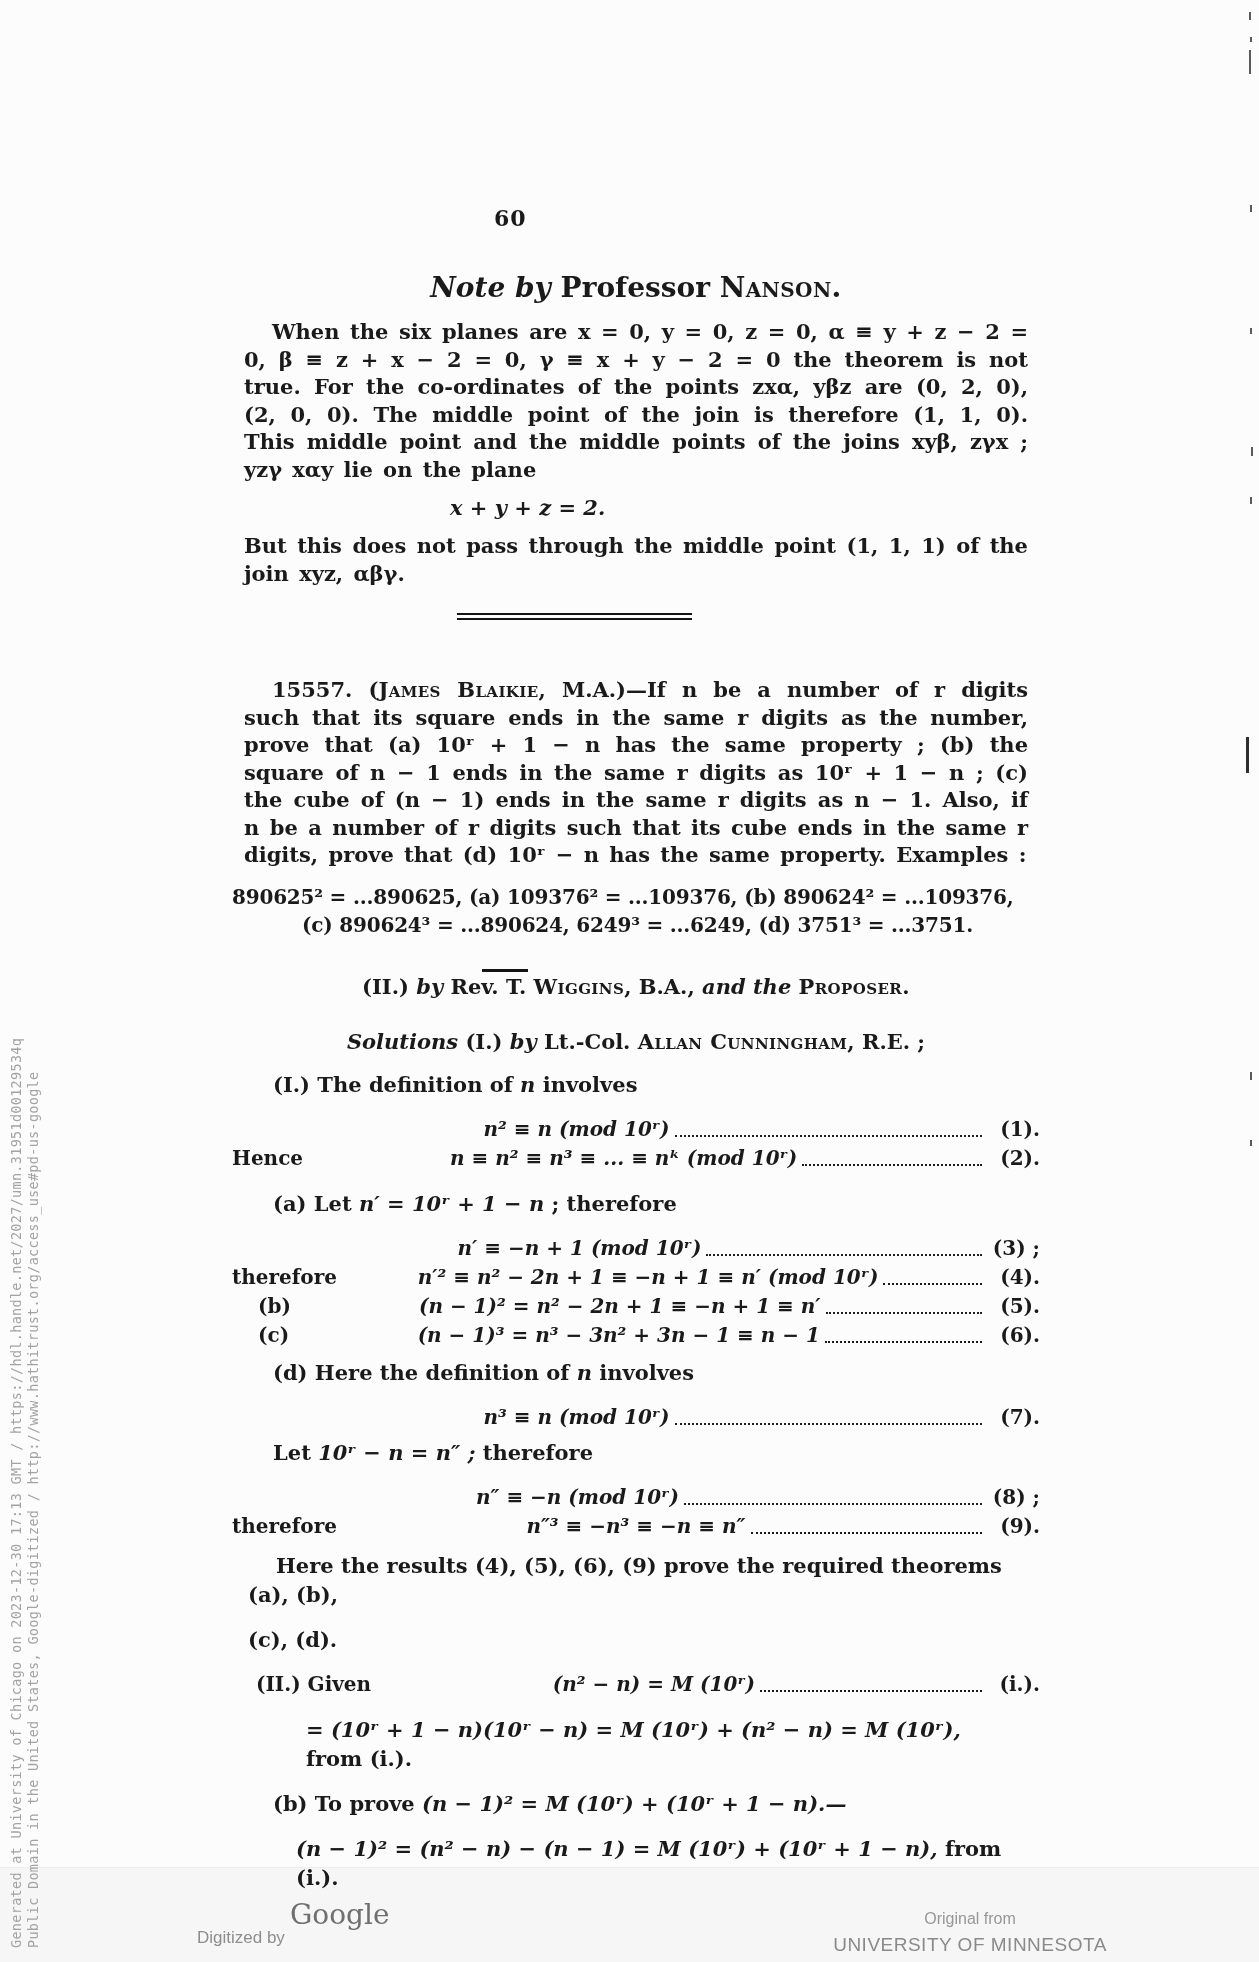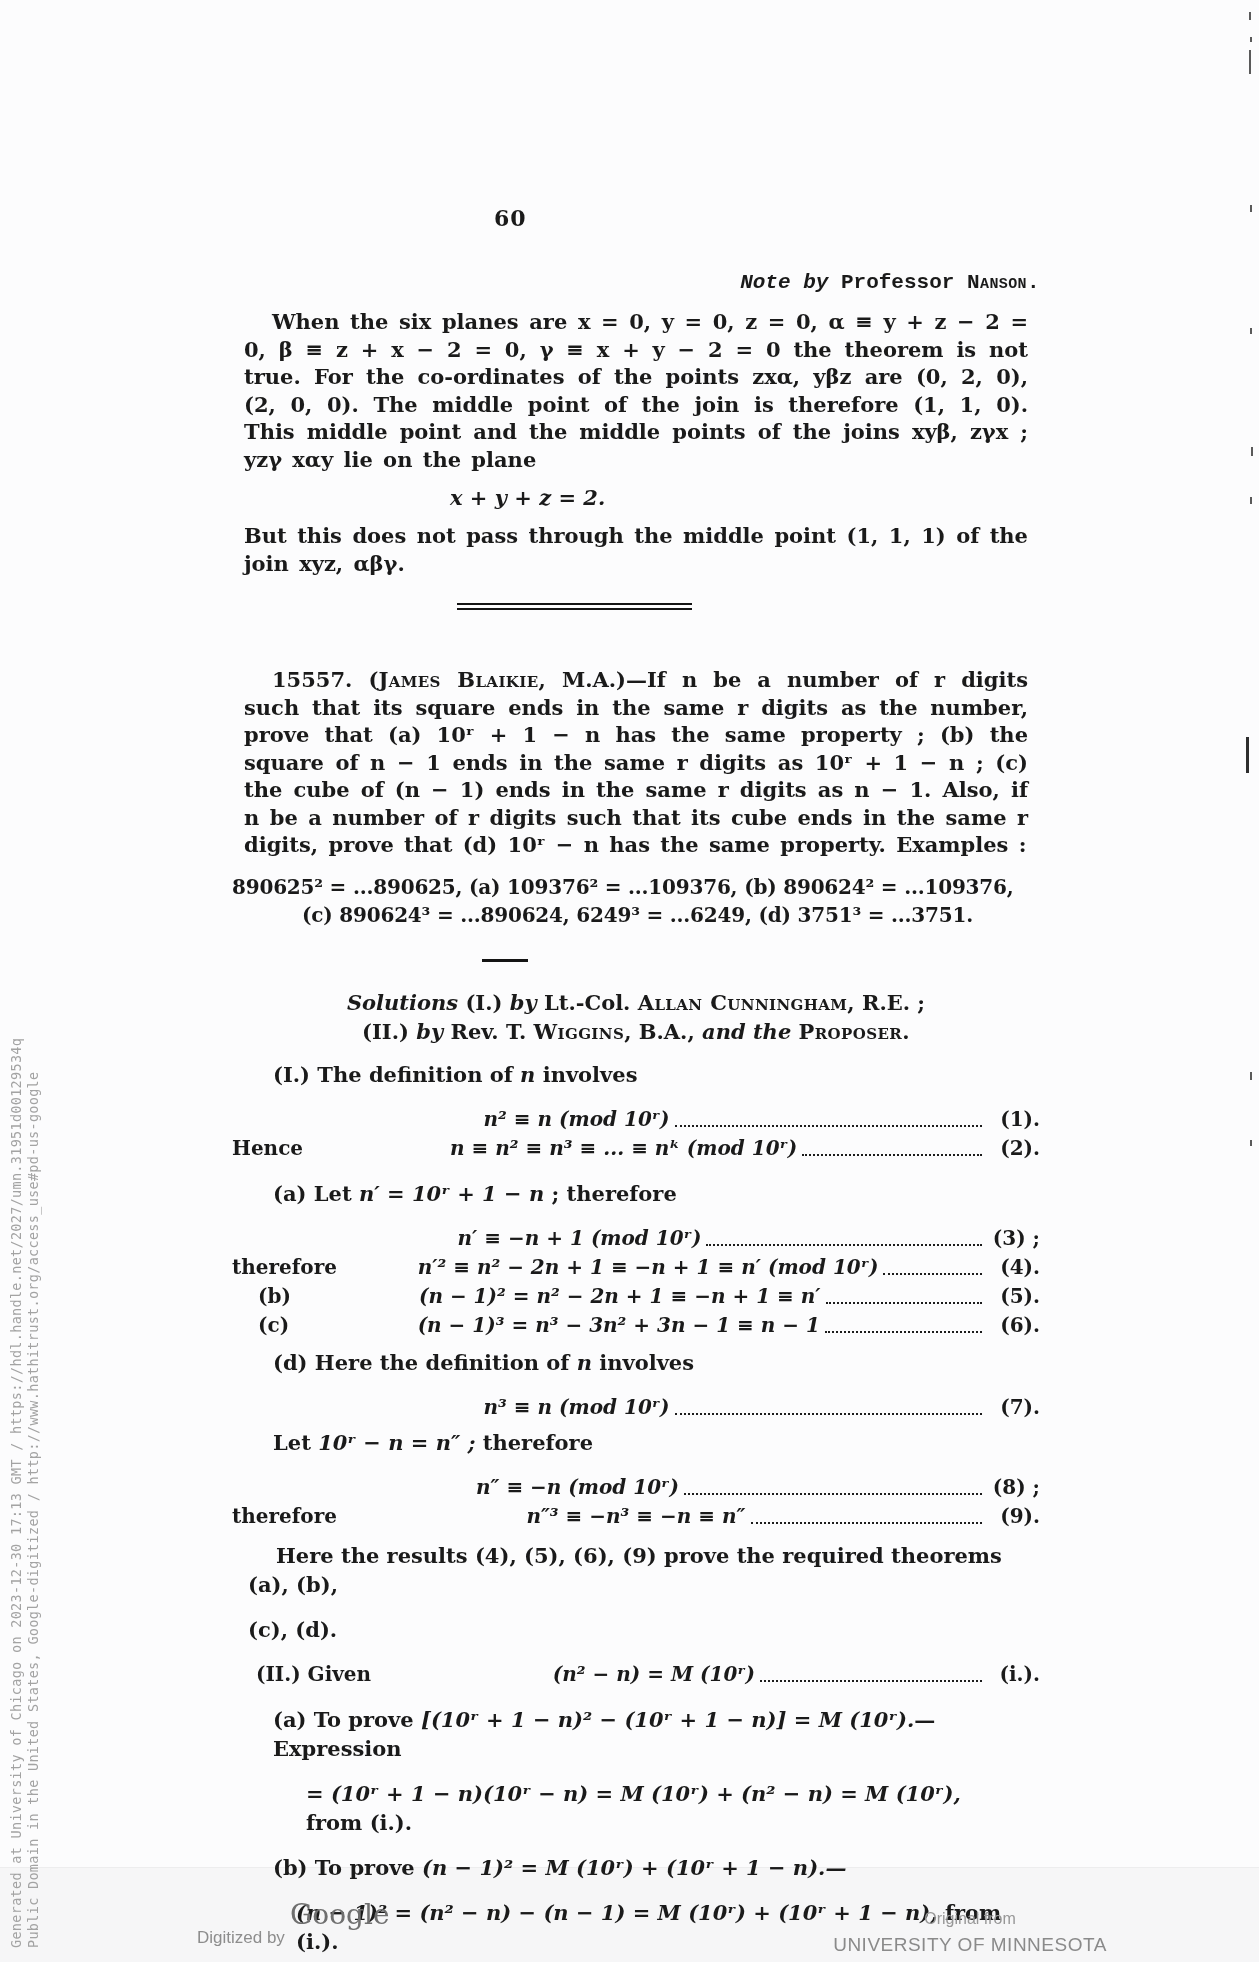--- a/index.html
+++ b/index.html
@@ -7,21 +7,21 @@
     width:1259px; height:1962px; position:relative;
     background:#fcfcfd; overflow:hidden;
     font-family:"DejaVu Serif", serif; color:#1a1a1a;
   }
   .footer-band { position:absolute; left:0; right:0; top:1867px; bottom:0;
     background:#f6f6f7; border-top:1px solid #ededee; }
 
   
   .content { position:absolute; left:232px; top:205px; width:808px; font-weight:700; }
   .pagenum { font-size:22px; letter-spacing:1px; width:fit-content; margin:0 0 40px 262px; }
-  .note-title { text-align:right; font-size:21px; margin:0 0 14px 0;font-family:Liberation Mono, monospace; }
+  .note-title { text-align:center; font-size:28px; margin:0 0 14px 0; }
   .para { font-size:21px; line-height:27.5px; text-align:justify; word-spacing:3px; margin:12px; }
   .ind { text-indent:28px; }
   .center-eq { width:fit-content; margin:7px 0 6px 218px; font-size:21px; font-style:italic; }
   .double-rule { height:3px; width:235px; margin:26px 0 0 225px;
     border-top:2.6px solid #141414; border-bottom:2.6px solid #141414; }
   .problem { margin-top:56px; }
   .examples { margin-top:14px; font-size:20px; line-height:28px; letter-spacing:-0.2px; }
   .examples .l2 { padding-left:70px; }
   .small-rule { width:46px; border-top:3px solid #141414; margin:30px 0 0 250px; }
   .byline { text-align:center; font-size:21px; line-height:29px; margin:0; }
@@ -99,23 +99,23 @@
 
   <p class="para ind problem"><span class="rm">15557.</span><span class="rm">  (</span><span class="sc">James Blaikie</span><span class="rm">, M.A.)—If n be a number of r digits such that its square ends in the same r digits as the number, prove that (a) 10ʳ + 1 − n has the same property ; (b) the square of n − 1 ends in the same r digits as 10ʳ + 1 − n ; (c) the cube of (n − 1) ends in the same r digits as n − 1. Also, if n be a number of r digits such that its cube ends in the same r digits, prove that (d) 10ʳ − n has the same property. Examples :</span></p>
 
   <div class="examples">
     <div class="l1">890625² = ...890625,   (a) 109376² = ...109376,   (b) 890624² = ...109376,</div>
     <div class="l2">(c) 890624³ = ...890624,  6249³ = ...6249,   (d) 3751³ = ...3751.</div>
   </div>
 
   <div class="small-rule"></div>
 
+  <p class="byline"><span class="rm">(II.) </span><span class="it">by</span><span class="rm"> Rev. T. </span><span class="sc">Wiggins</span><span class="rm">, B.A., </span><span class="it">and the </span><span class="sc">Proposer.</span></p>
+
   <p class="byline first"><span class="it">Solutions</span><span class="rm"> (I.) </span><span class="it">by</span><span class="rm"> Lt.-Col. </span><span class="sc">Allan Cunningham</span><span class="rm">, R.E. ;</span></p>
-
-  <p class="byline"><span class="rm">(II.) </span><span class="it">by</span><span class="rm"> Rev. T. </span><span class="sc">Wiggins</span><span class="rm">, B.A., </span><span class="it">and the </span><span class="sc">Proposer.</span></p>
 
   <p class="tline ind25 mt14"><span class="rm">(I.)  The definition of </span><span class="math">n</span><span class="rm"> involves</span></p>
 
   <div class="eqrow">
     <span class="lbl"></span>
     <span class="gap"></span>
     <span class="math">n² ≡ n (mod 10ʳ)</span>
     <span class="dots"></span>
     <span class="num">(1).</span>
   </div>
@@ -194,21 +194,20 @@
   <p class="tline">(c), (d).</p>
 
   <div class="eqrow mt8">
     <span class="lbl ind-md">(II.)  Given</span>
     <span class="gap"></span>
     <span class="math">(n² − n) = M (10ʳ)</span>
     <span class="dots"></span>
     <span class="num">(i.).</span>
   </div>
 
-  <p class="tline ind25"><span class="rm">(a)  To prove   </span><span class="math">[(10ʳ + 1 − n)² − (10ʳ + 1 − n)]  =  M (10ʳ).</span><span class="rm">—Expression</span></p>
 
   <p class="tline ind58"><span class="math">=  (10ʳ + 1 − n)(10ʳ − n)  =  M (10ʳ) + (n² − n)  =  M (10ʳ),</span><span class="rm">  from (i.).</span></p>
 
   <p class="tline ind25 mt4"><span class="rm">(b)  To prove  </span><span class="math">(n − 1)²  =  M (10ʳ) + (10ʳ + 1 − n).—</span></p>
 
   <p class="tline ind48 mt4"><span class="math">(n − 1)²  =  (n² − n) − (n − 1)  =  M (10ʳ) + (10ʳ + 1 − n),</span><span class="rm">  from (i.).</span></p>
 
 </div>
 
 <div class="watermark">

